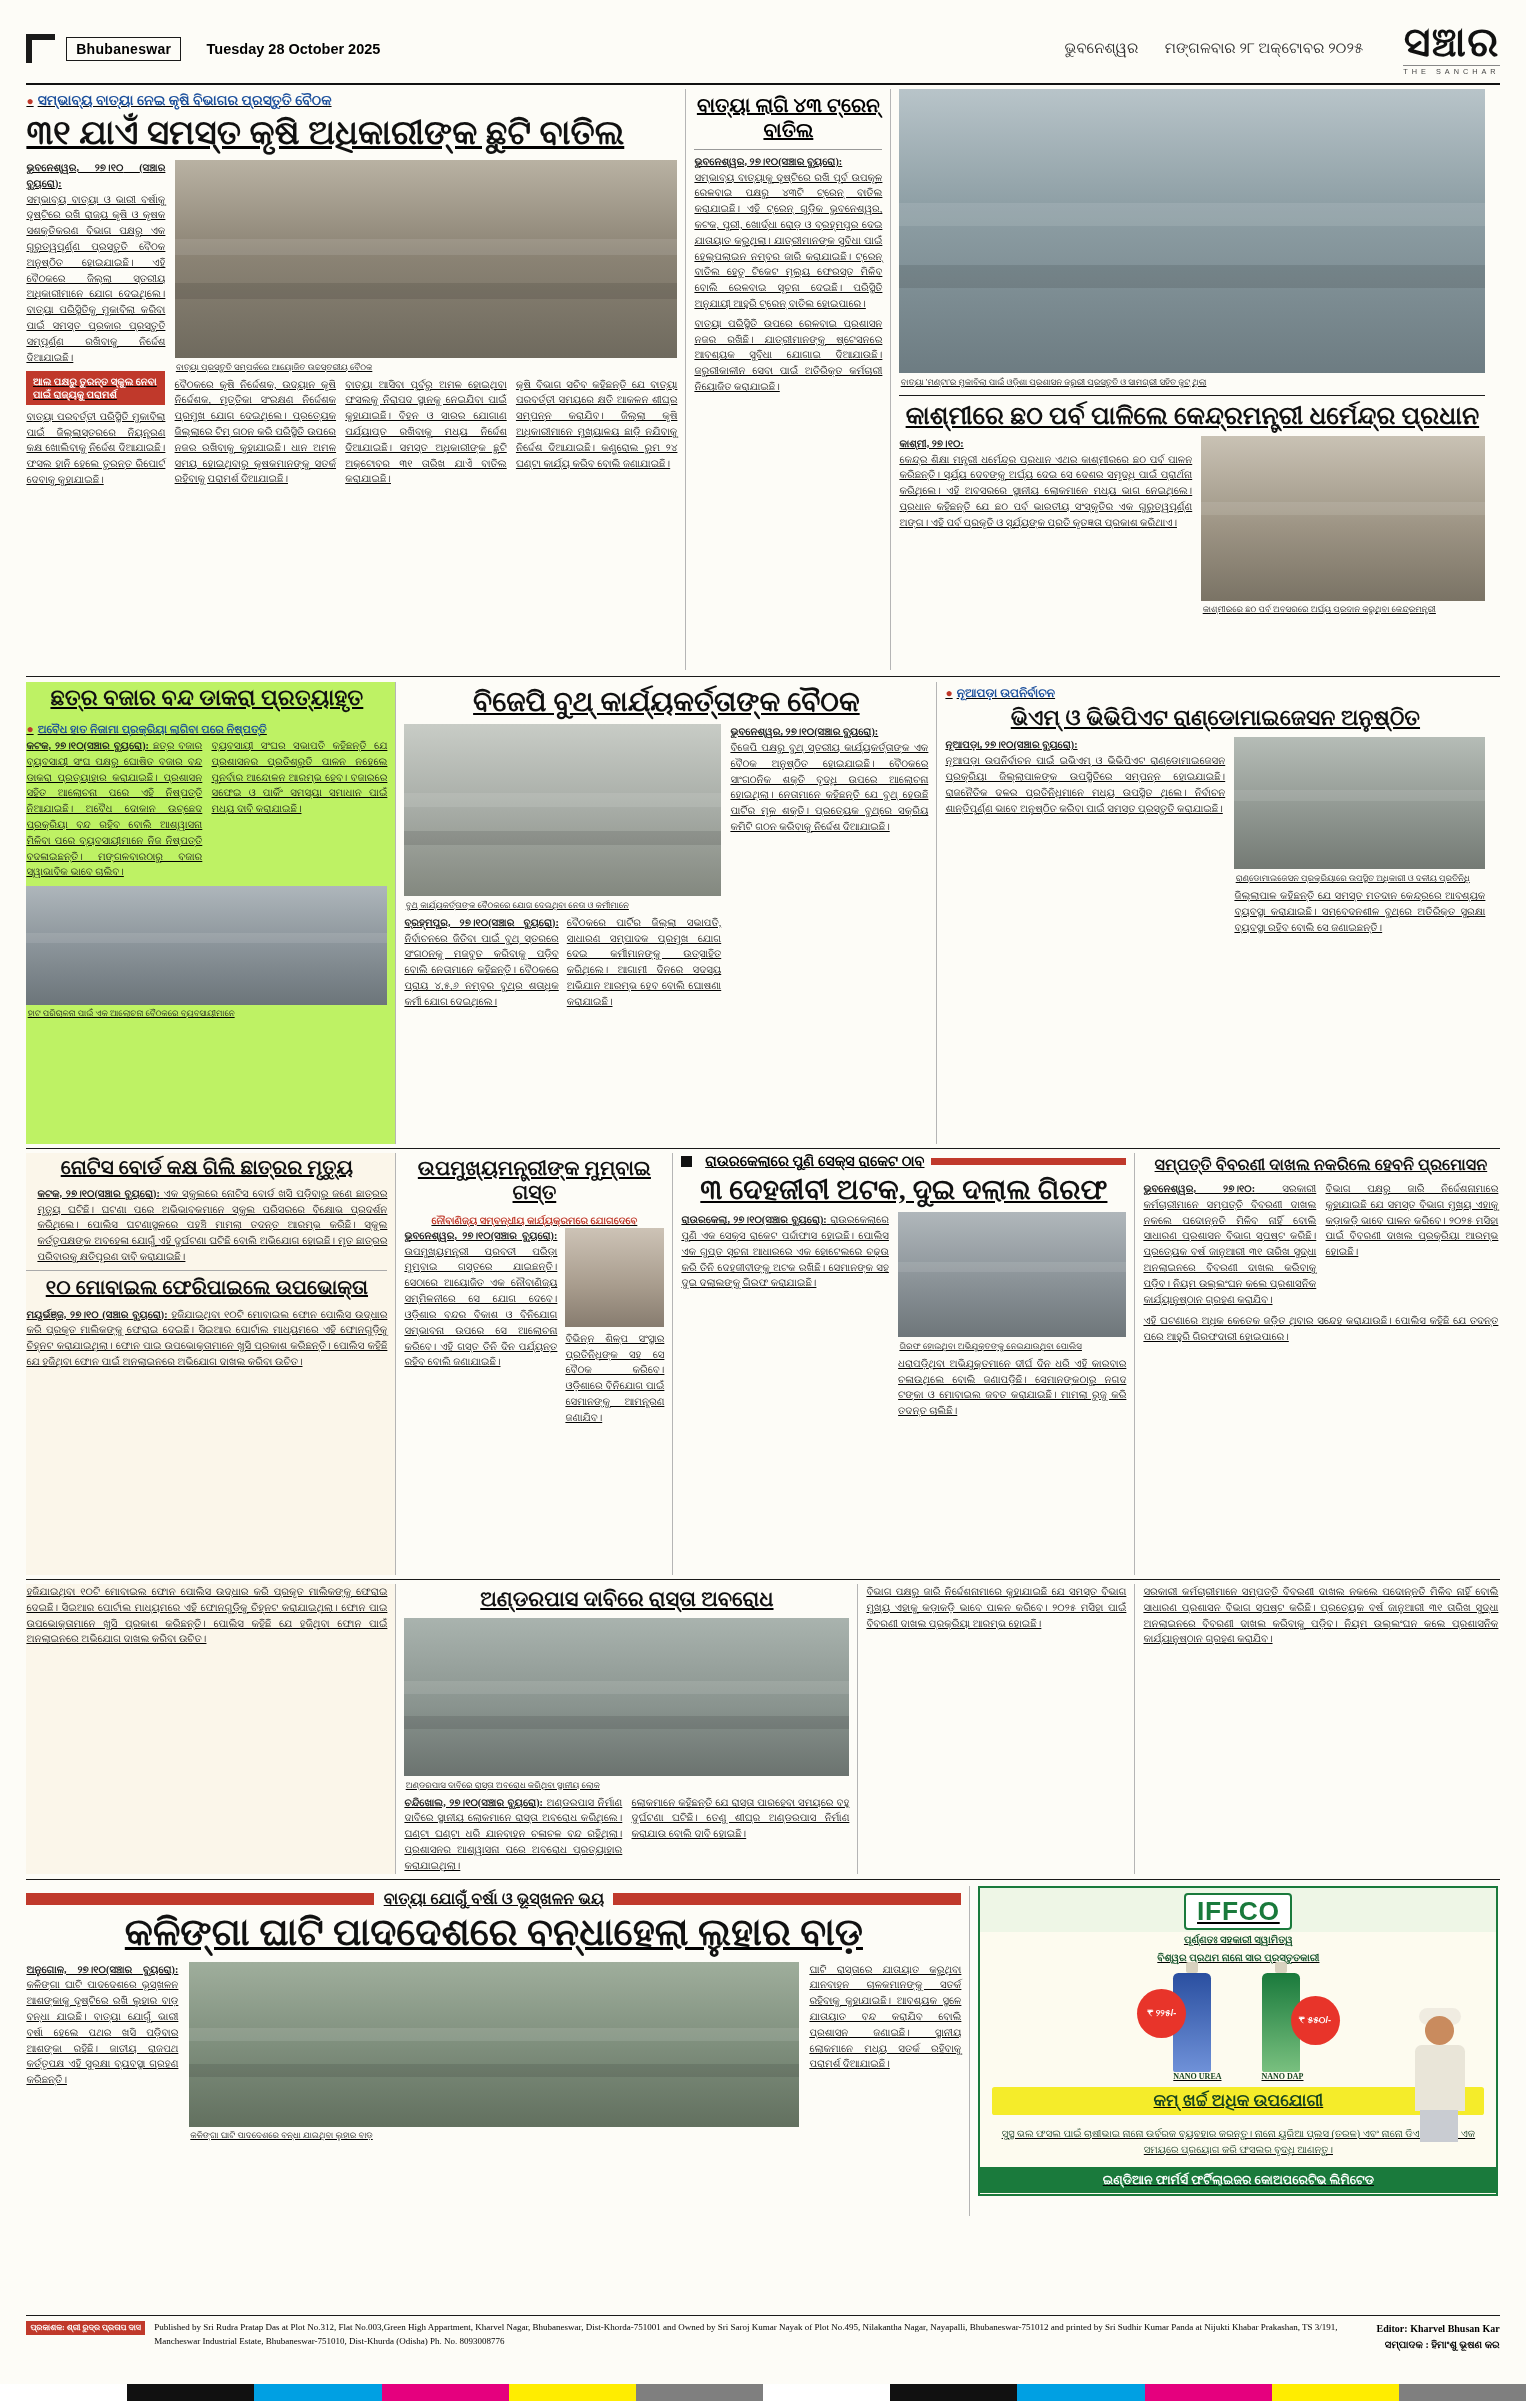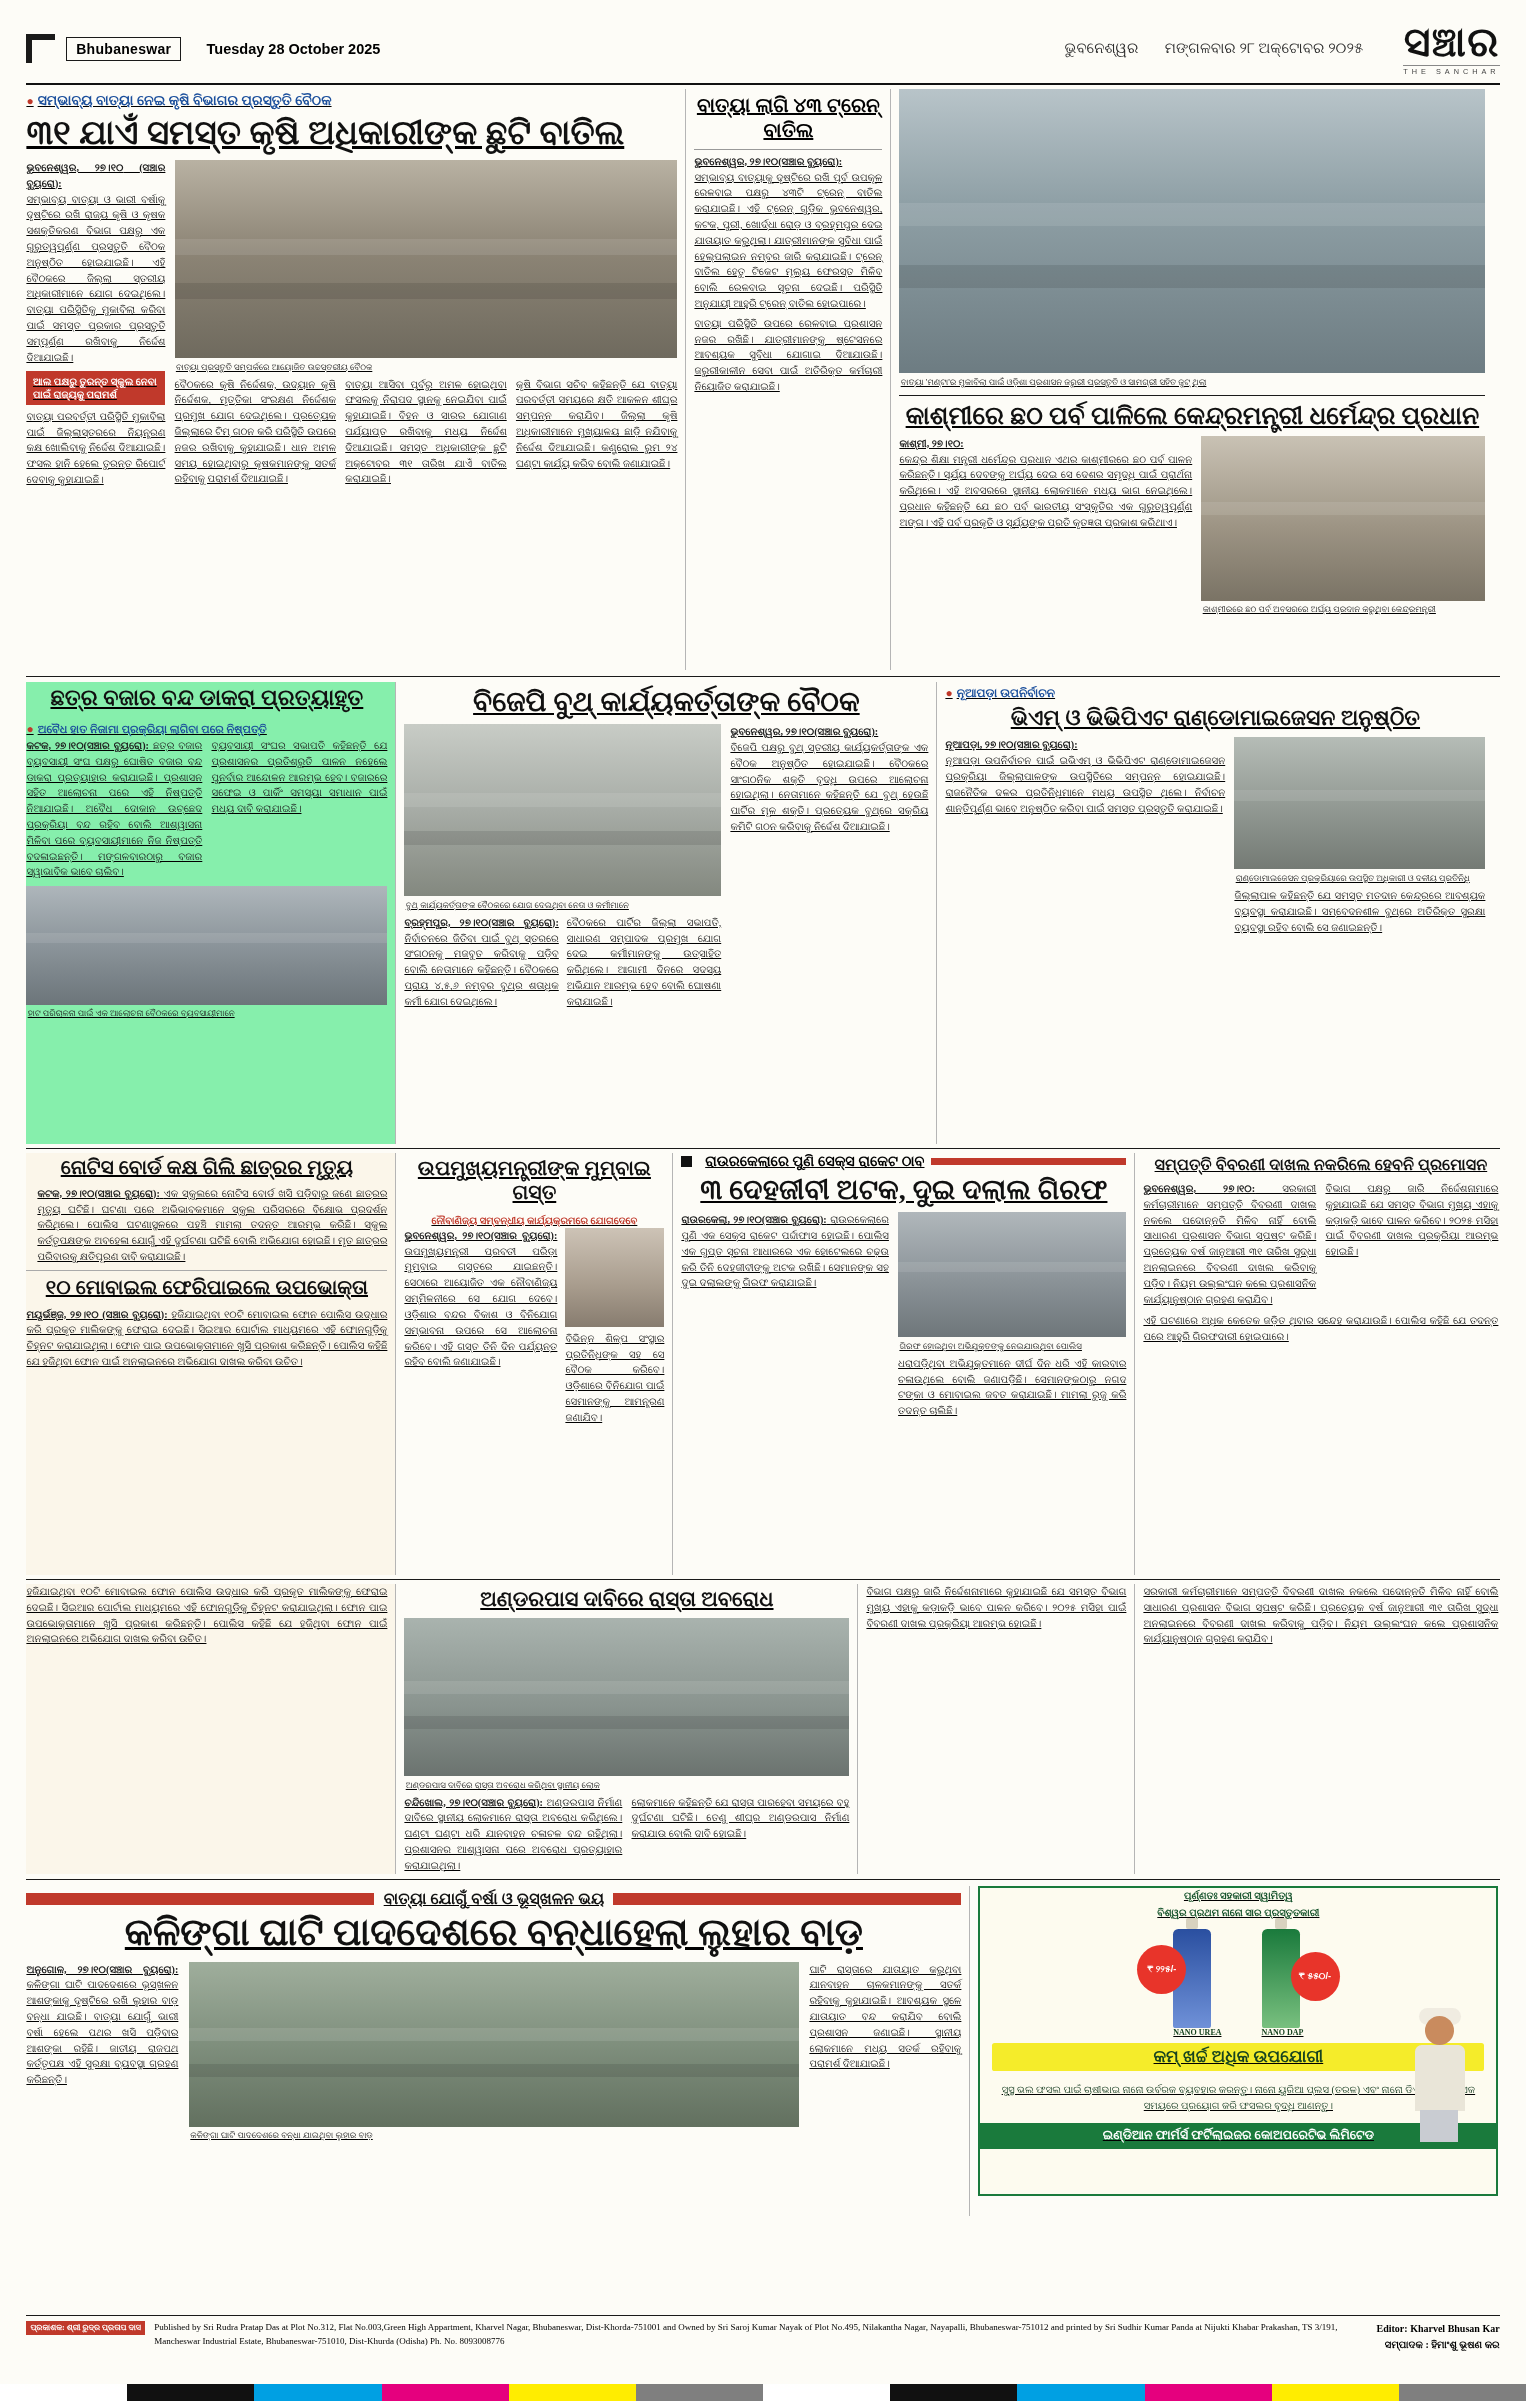--- a/index.html
+++ b/index.html
@@ -315,21 +315,21 @@
           <div class="caption">କାଶ୍ମୀରରେ ଛଠ ପର୍ବ ଅବସରରେ ଅର୍ଘ୍ୟ ପ୍ରଦାନ କରୁଥିବା କେନ୍ଦ୍ରମନ୍ତ୍ରୀ</div>
         </div>
       </div>
     </div>
   </div>
 
   <div class="rule" style="margin:5.3px 0;"></div>
 
   <div class="section" style="height:462px;">
 
-    <div class="col colrule" style="width:370px; padding-left:0; background:#86efac;">
+    <div class="col colrule" style="width:370px; padding-left:0; background:#bef264;">
       <div class="headline small" style="text-align:center; font-size:22.4px;">ଛତ୍ର ବଜାର ବନ୍ଦ ଡାକରା ପ୍ରତ୍ୟାହୃତ</div>
       <div class="kicker" style="font-size:11.2px;">
         <span class="bullet">●</span><span>ଅବୈଧ ହାତ ନିଜାମା ପ୍ରକ୍ରିୟା ଲାଗିବା ପରେ ନିଷ୍ପତ୍ତି</span>
       </div>
       <div style="display:flex; gap:9.2px;">
         <div class="body" style="flex:1;">
           <span class="dateline">କଟକ, ୨୭।୧୦(ସଞ୍ଚାର ବ୍ୟୁରୋ):</span>
           <span>ଛତ୍ର ବଜାର ବ୍ୟବସାୟୀ ସଂଘ ପକ୍ଷରୁ ଘୋଷିତ ବଜାର ବନ୍ଦ ଡାକରା ପ୍ରତ୍ୟାହାର କରାଯାଇଛି। ପ୍ରଶାସନ ସହିତ ଆଲୋଚନା ପରେ ଏହି ନିଷ୍ପତ୍ତି ନିଆଯାଇଛି। ଅବୈଧ ଦୋକାନ ଉଚ୍ଛେଦ ପ୍ରକ୍ରିୟା ବନ୍ଦ ରହିବ ବୋଲି ଆଶ୍ୱାସନା ମିଳିବା ପରେ ବ୍ୟବସାୟୀମାନେ ନିଜ ନିଷ୍ପତ୍ତି ବଦଳାଇଛନ୍ତି। ମଙ୍ଗଳବାରଠାରୁ ବଜାର ସ୍ୱାଭାବିକ ଭାବେ ଚାଲିବ।</span>
         </div>
         <div class="body" style="flex:1;">ବ୍ୟବସାୟୀ ସଂଘର ସଭାପତି କହିଛନ୍ତି ଯେ ପ୍ରଶାସନର ପ୍ରତିଶ୍ରୁତି ପାଳନ ନହେଲେ ପୁନର୍ବାର ଆନ୍ଦୋଳନ ଆରମ୍ଭ ହେବ। ବଜାରରେ ସଫେଇ ଓ ପାର୍କିଂ ସମସ୍ୟା ସମାଧାନ ପାଇଁ ମଧ୍ୟ ଦାବି କରାଯାଇଛି।</div>
@@ -505,20 +505,23 @@
             <div class="figline fig-b"></div>
           </div>
           <div class="caption">କଳିଙ୍ଗା ଘାଟି ପାଦଦେଶରେ ବନ୍ଧା ଯାଇଥିବା ଲୁହାର ବାଡ଼</div>
         </div>
         <div class="body" style="width:152px;">ଘାଟି ରାସ୍ତାରେ ଯାତାୟାତ କରୁଥିବା ଯାନବାହନ ଚାଳକମାନଙ୍କୁ ସତର୍କ ରହିବାକୁ କୁହାଯାଇଛି। ଆବଶ୍ୟକ ସ୍ଥଳେ ଯାତାୟାତ ବନ୍ଦ କରାଯିବ ବୋଲି ପ୍ରଶାସନ ଜଣାଇଛି। ସ୍ଥାନୀୟ ଲୋକମାନେ ମଧ୍ୟ ସତର୍କ ରହିବାକୁ ପରାମର୍ଶ ଦିଆଯାଇଛି।</div>
       </div>
     </div>
 
     <div class="col" style="width:528px; padding-right:0;">
       <div class="ad" style="height:310px;">
+        <div class="ad-top">
+          <div class="ad-logo">IFFCO</div>
+        </div>
         <div class="ad-sub">ପୂର୍ଣ୍ଣତଃ ସହକାରୀ ସ୍ୱାମିତ୍ୱ</div>
         <div class="ad-sub">ବିଶ୍ୱର ପ୍ରଥମ ନାନୋ ସାର ପ୍ରସ୍ତୁତକାରୀ</div>
         <div class="ad-bottles">
           <div style="position:relative;">
             <div class="bottle blue"></div>
             <div style="text-align:center; font-size:8px; font-weight:bold; color:#17431f;">NANO UREA</div>
             <div class="ad-badge" style="left:-36px; top:16px;">₹ ୨୨୫/-</div>
           </div>
           <div style="position:relative;">
             <div class="bottle green"></div>

